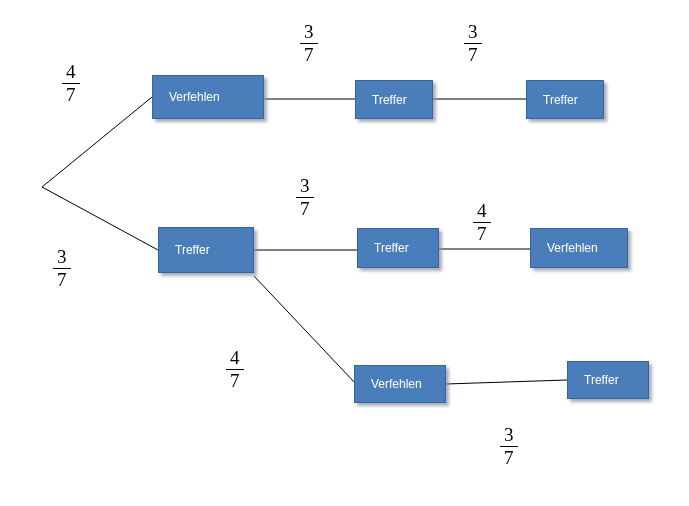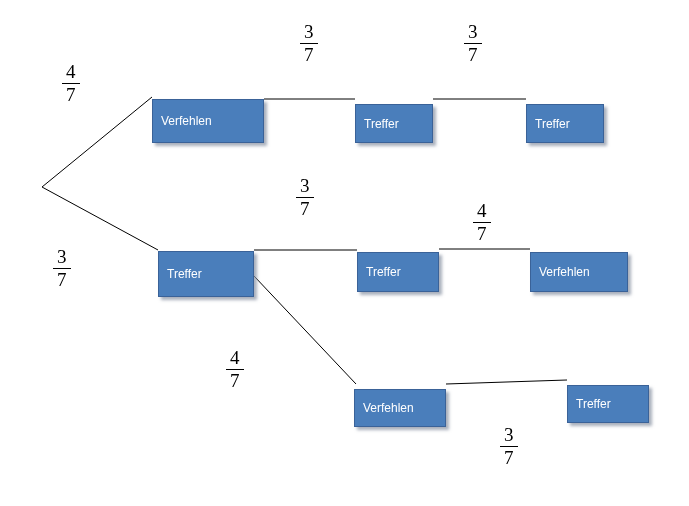--- a/index.html
+++ b/index.html
@@ -30,22 +30,21 @@
     position: absolute;
     background: #4A7EBB;
     border: 1px solid #3A6298;
     box-sizing: border-box;
     box-shadow: 3px 3px 3px rgba(140,150,165,0.75);
     color: #FFFFFF;
     font-size: 12px;
     font-family: "Liberation Sans", sans-serif;
     display: flex;
     align-items: center;
-    padding-left: 8px;
-    margin-top: 24px;
+    padding-left: 16px;
   }
   .frac {
     position: absolute;
     text-align: center;
     font-family: "Liberation Serif", serif;
     font-size: 19px;
     color: #000000;
     line-height: 1.05;
   }
   .frac .num {

